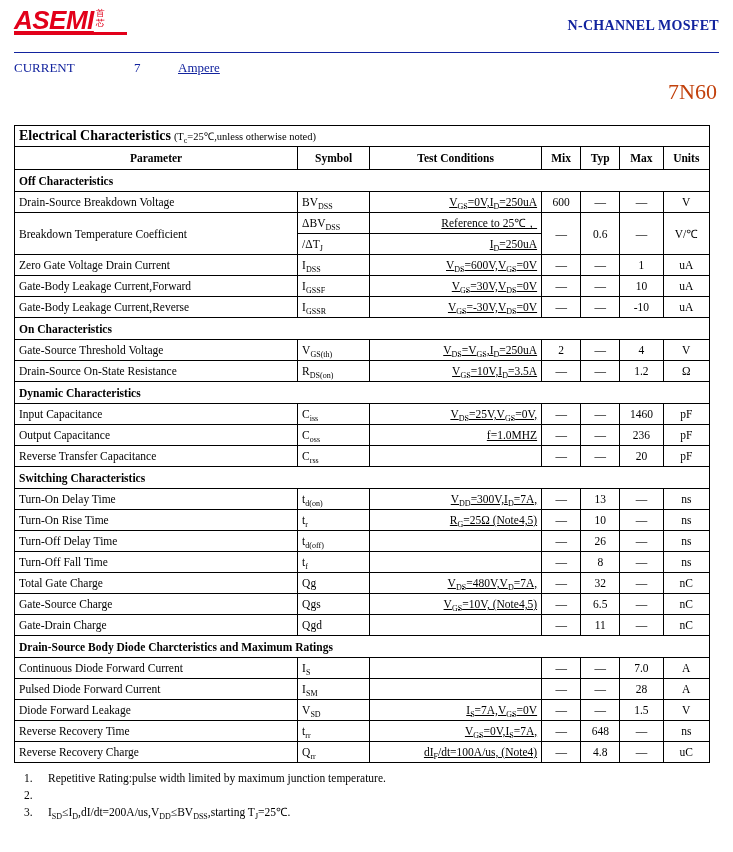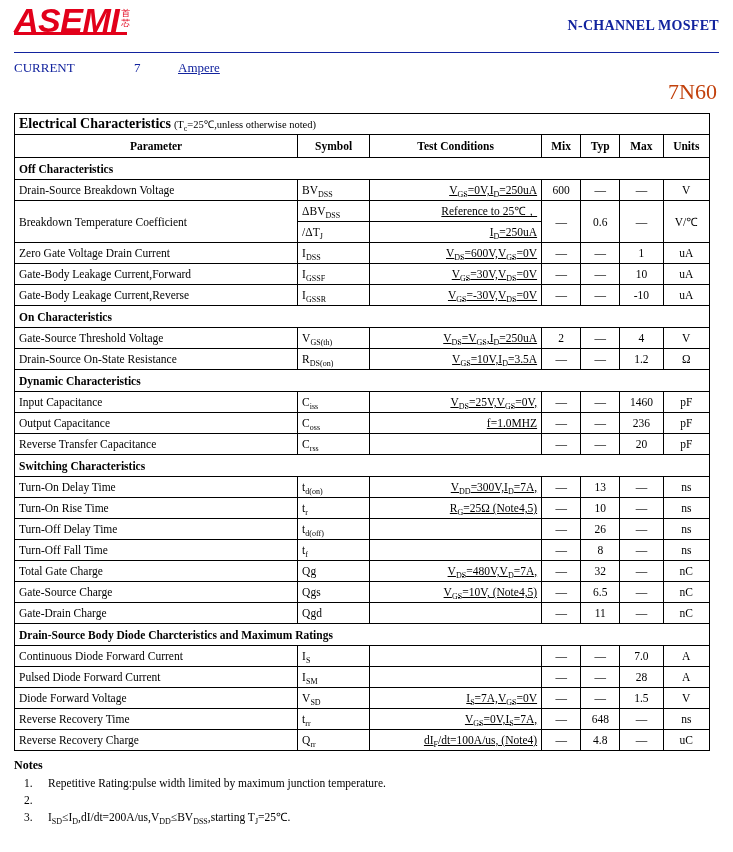--- a/index.html
+++ b/index.html
@@ -33,24 +33,25 @@
     position: absolute;
     left: 0;
     top: 6px;
     display: flex;
     align-items: flex-start;
   }
   .logo-asemi {
     font-family: "Liberation Sans", sans-serif;
     font-weight: bold;
     font-style: italic;
-    font-size: 34px;
+    font-size: 26px;
     letter-spacing: -0.5px;
     color: #E2001A;
     line-height: 28px;
+    text-decoration: underline;
   }
   .logo-cn {
     font-family: Liberation Serif, serif;
     font-size: 9px;
     color: #E2001A;
     line-height: 10px;
     margin-left: 2px;
     margin-top: 2px;
     width: 11px;
   }
@@ -107,21 +108,21 @@
     color: #c2410c;
     font-family: "Liberation Serif", serif;
     font-size: 22px;
     font-weight: normal;
   }
 
   
   table.ec {
     border-collapse: collapse;
     width: 696px;
-    margin-top: 8px;
+    margin-top: 20px;
     table-layout: fixed;
   }
   table.ec td, table.ec th {
     border: 1px solid #000;
     font-size: 11.5px;
     font-family: "Liberation Serif", serif;
     padding: 2px 4px;
     vertical-align: middle;
   }
   .tbl-title td {
@@ -405,21 +406,21 @@
         <tr class="rowh">
           <td class="c-param">Pulsed Diode Forward Current</td>
           <td class="c-sym">I<sub>SM</sub></td>
           <td class="c-cond"></td>
           <td class="c-num">—</td>
           <td class="c-num">—</td>
           <td class="c-num">28</td>
           <td class="c-unit">A</td>
         </tr>
         <tr class="rowh">
-          <td class="c-param">Diode Forward Voltage</td>
+          <td class="c-param">Diode Forward Leakage</td>
           <td class="c-sym">V<sub>SD</sub></td>
           <td class="c-cond">I<sub>S</sub>=7A,V<sub>GS</sub>=0V</td>
           <td class="c-num">—</td>
           <td class="c-num">—</td>
           <td class="c-num">1.5</td>
           <td class="c-unit">V</td>
         </tr>
         <tr class="rowh">
           <td class="c-param">Reverse Recovery Time</td>
           <td class="c-sym">t<sub>rr</sub></td>
@@ -435,21 +436,20 @@
           <td class="c-cond">dI<sub>F</sub>/dt=100A/us,    (Note4)</td>
           <td class="c-num">—</td>
           <td class="c-num">4.8</td>
           <td class="c-num">—</td>
           <td class="c-unit">uC</td>
         </tr>
       </tbody>
   </table>
 
   <div class="notes">
-    <div class="notes-title">Notes</div>
     <div id="notes-list">
         <div class="note-item">
           <span class="note-num">1.</span>
           <span>Repetitive Rating:pulse width limited by maximum junction temperature.</span>
         </div>
         <div class="note-item">
           <span class="note-num">2.</span>
         </div>
         <div class="note-item">
           <span class="note-num">3.</span>

